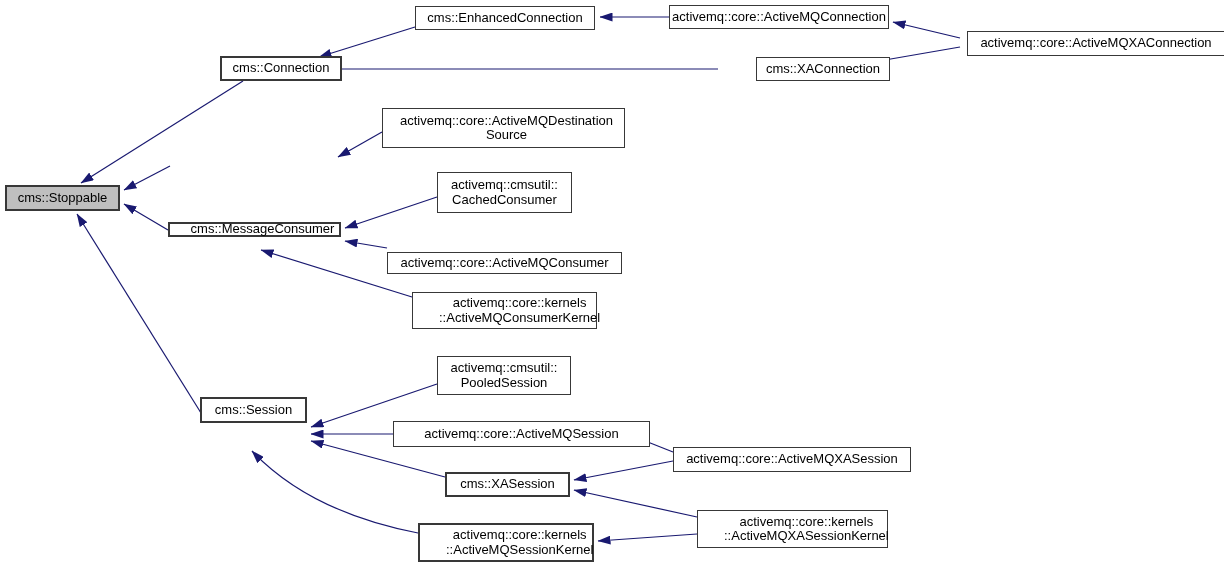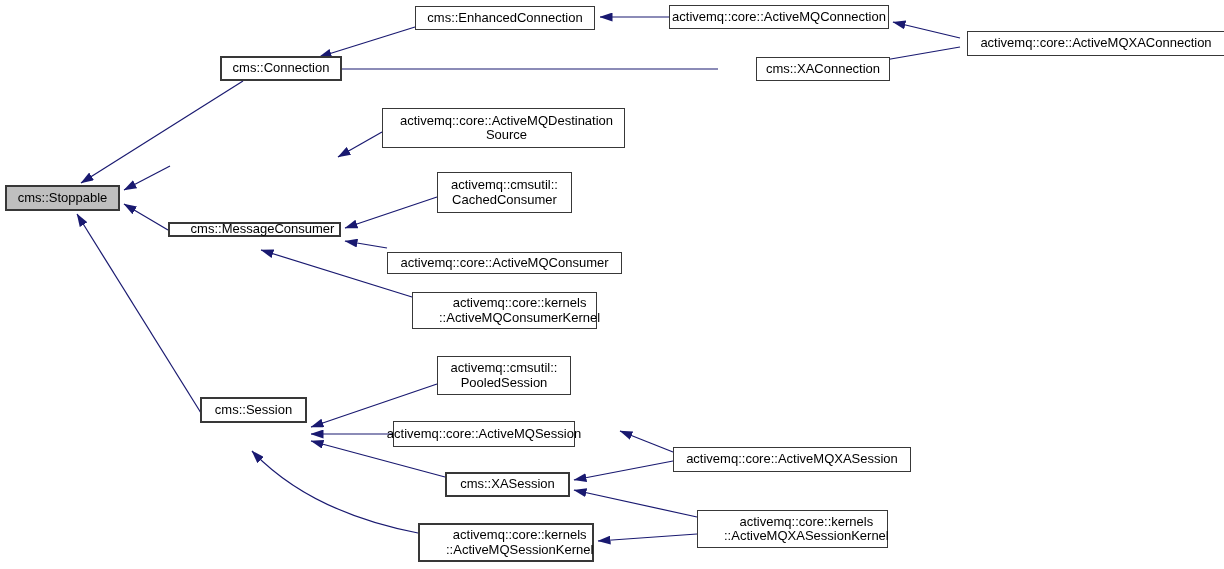--- a/index.html
+++ b/index.html
@@ -50,21 +50,21 @@
   .n-activemq-xa-connection    { left: 960px; top: 31px;  width: 258px; height: 25px; margin-left: 7px; }
   .n-xa-connection             { left: 756px; top: 57px;  width: 134px; height: 24px; }
   .n-destination-source        { left: 170px; top: 151px; width: 164px; height: 25px; }
   .n-activemq-dest-source      { left: 382px; top: 108px; width: 243px; height: 40px; padding-left: 6px; }
   .n-message-consumer          { left: 168px; top: 222px; width: 173px; height: 15px; padding-left: 16px; }
   .n-cached-consumer           { left: 437px; top: 172px; width: 135px; height: 41px; }
   .n-activemq-consumer         { left: 387px; top: 240px; width: 235px; height: 22px; margin-top: 12px; }
   .n-consumer-kernel           { left: 412px; top: 292px; width: 185px; height: 37px; }
   .n-session                   { left: 200px; top: 397px; width: 107px; height: 26px; }
   .n-pooled-session            { left: 437px; top: 356px; width: 134px; height: 39px; }
-  .n-activemq-session          { left: 393px; top: 421px; width: 182px; height: 26px; }
+  .n-activemq-session          { left: 393px; top: 421px; width: 257px; height: 26px; }
   .n-xa-session                { left: 445px; top: 472px; width: 125px; height: 25px; }
   .n-activemq-xa-session       { left: 673px; top: 447px; width: 238px; height: 25px; }
   .n-xa-session-kernel         { left: 697px; top: 510px; width: 191px; height: 38px; }
   .n-session-kernel            { left: 418px; top: 523px; width: 176px; height: 39px; }
 </style>
 </head>
 <body>
 
 <div class="canvas">
 

